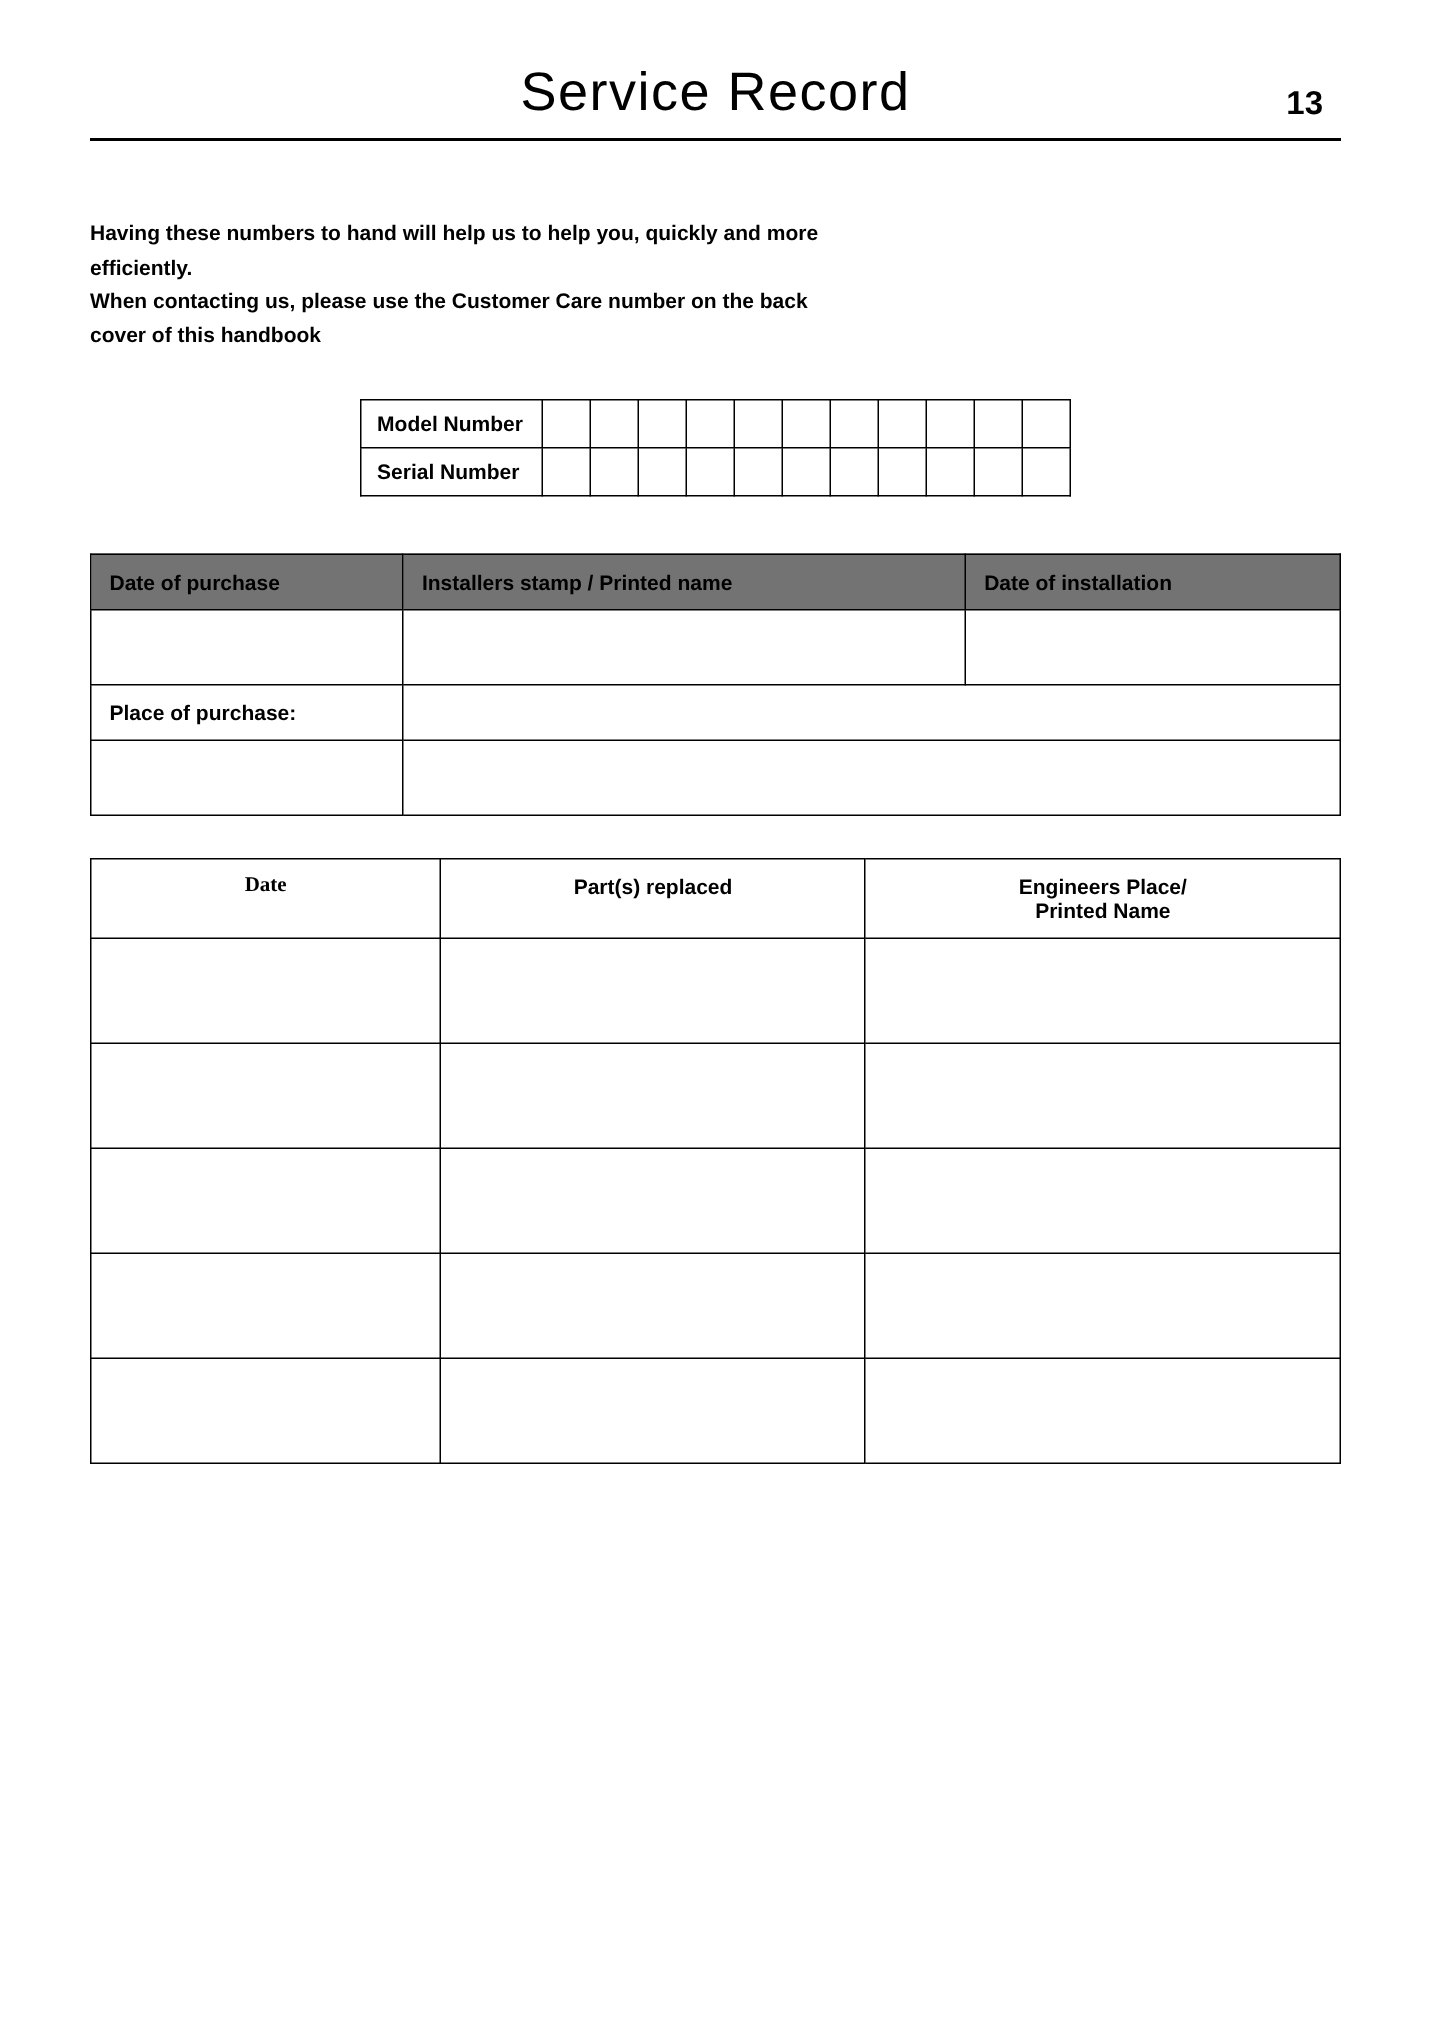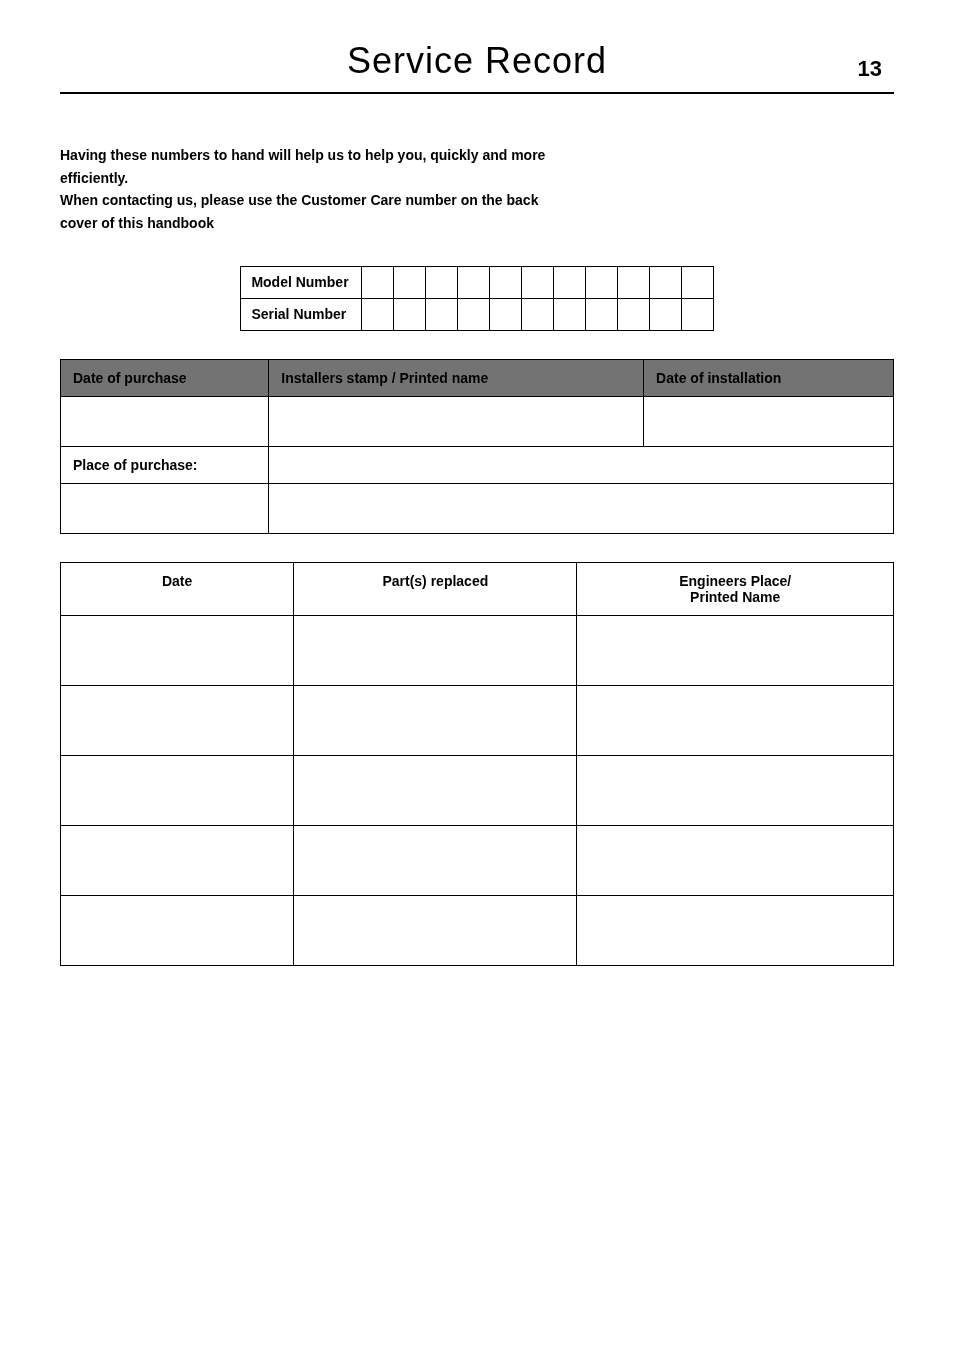--- a/index.html
+++ b/index.html
@@ -46,21 +46,21 @@
       font-weight: bold;
       line-height: 1.6;
       margin-bottom: 32px;
     }
 
     
     .model-serial-container {
       display: flex;
       flex-direction: column;
       align-items: center;
-      margin-bottom: 28px;
+      margin-bottom: 38px;
     }
 
     .model-serial-table {
       border-collapse: collapse;
     }
 
     .model-serial-table td {
       border: 1.5px solid #000;
       padding: 6px 10px;
       font-size: 14px;
@@ -129,21 +129,21 @@
 
     .service-table .header-row td {
       font-weight: bold;
       text-align: center;
     }
 
     .service-table .data-row td {
       height: 70px;
     }
 
-    .col-date { width: 28%; }
+    .col-date { width: 28%; font-family: Liberation Serif, serif; }
     .col-parts { width: 34%; }
     .col-engineer { width: 38%; }
 
     .engineers-label {
       text-align: center;
     }
   </style>
 </head>
 <body>
 

